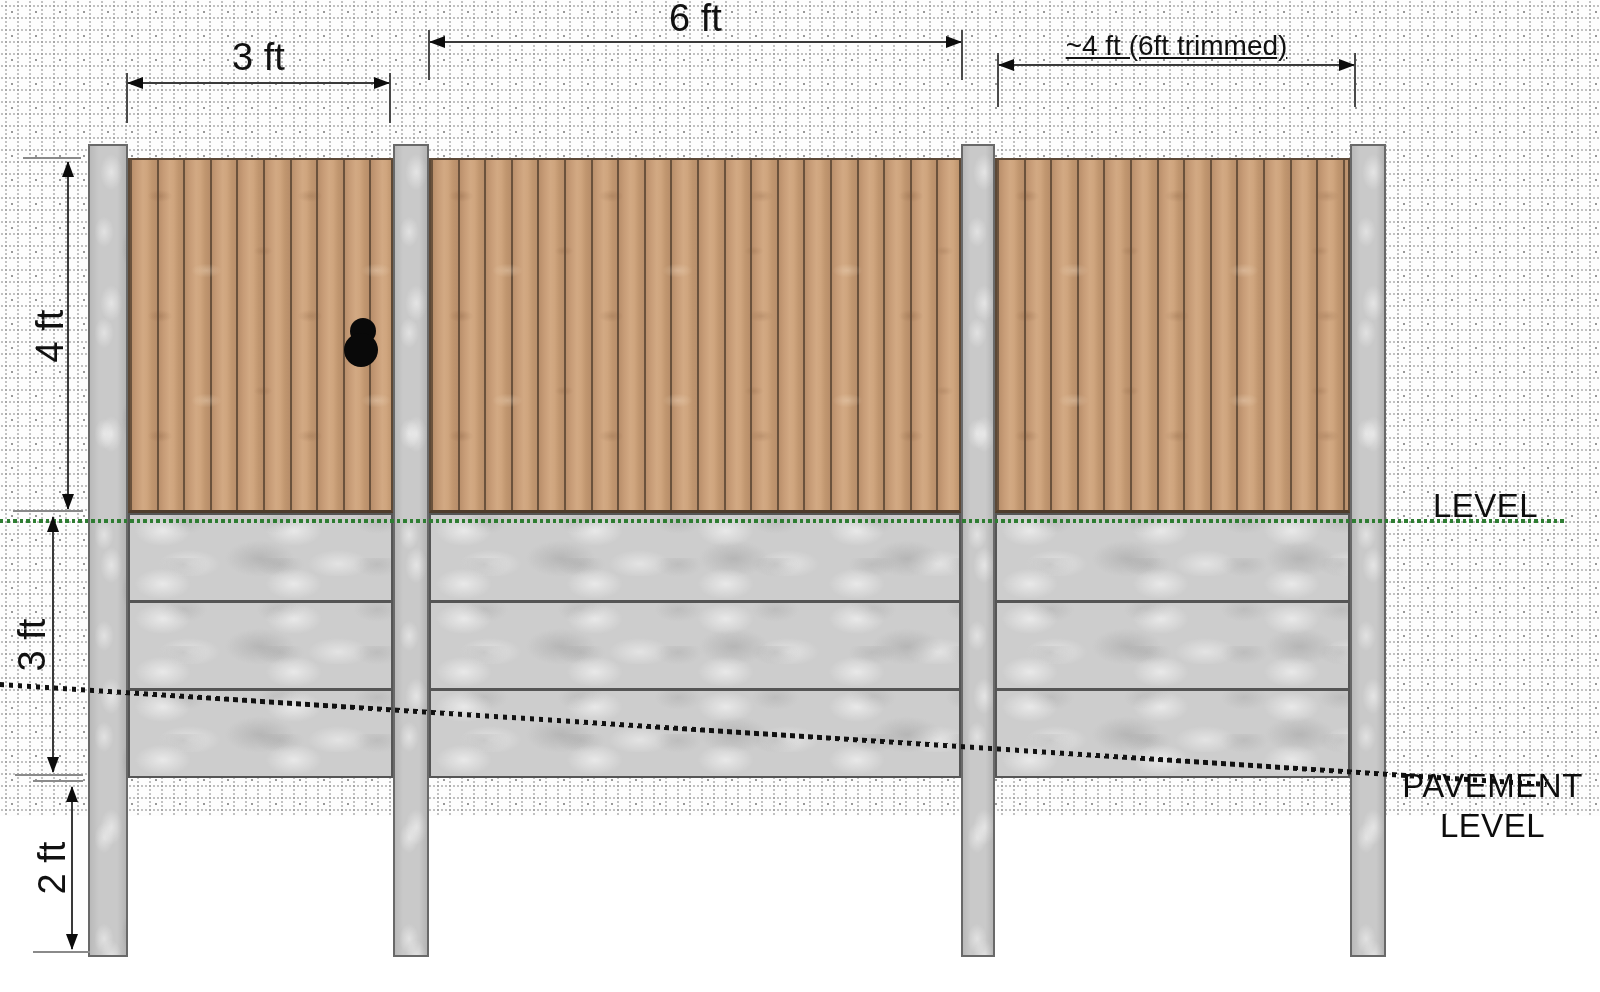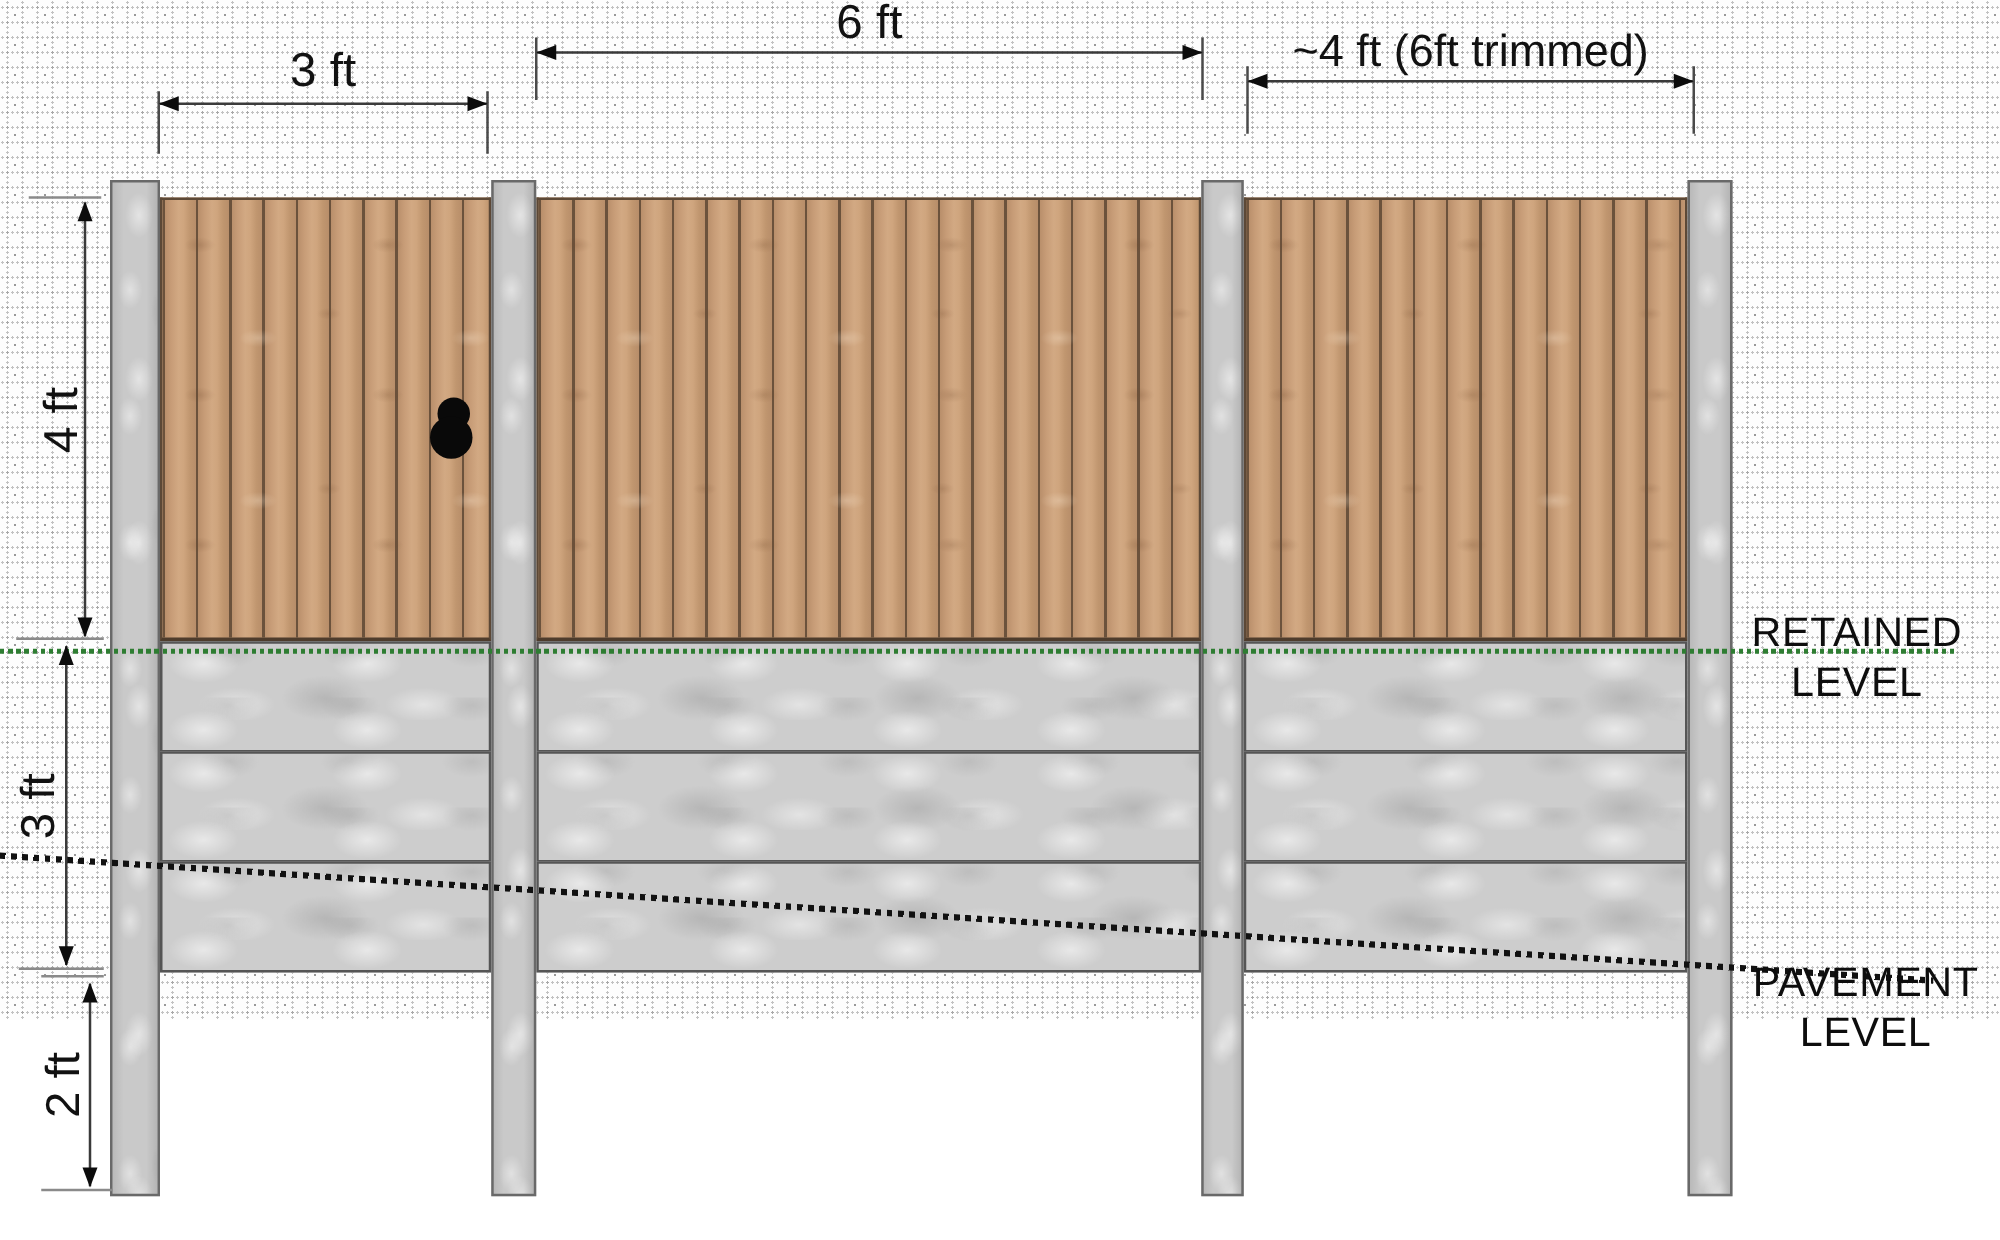--- a/index.html
+++ b/index.html
@@ -143,21 +143,21 @@
     <div class="ar-l"></div>
     <div class="ar-r"></div>
     <span class="label" style="bottom:2px;">6 ft</span>
   </div>
   <div class="hdim" style="left:998px;top:65px;width:357px;">
     <div class="line"></div>
     <div class="tick l" style="top:-12px;height:54px;"></div>
     <div class="tick r" style="top:-12px;height:54px;"></div>
     <div class="ar-l"></div>
     <div class="ar-r"></div>
-    <span class="label" style="bottom:3px;font-size:36px;">~4 ft (6ft trimmed)</span>
+    <span class="label" style="bottom:3px;font-size:28px;text-decoration:underline;">~4 ft (6ft trimmed)</span>
   </div>
 
   <div class="vdim" style="left:68px;top:162px;height:347px;">
     <div class="line"></div>
     <div class="ar-t"></div>
     <div class="ar-b"></div>
     <span class="label" style="left:-18px;">4 ft</span>
   </div>
   <div class="vdim" style="left:53px;top:517px;height:255px;">
     <div class="line"></div>
@@ -166,21 +166,20 @@
     <span class="label" style="left:-21px;">3 ft</span>
   </div>
   <div class="vdim" style="left:72px;top:787px;height:162px;">
     <div class="line"></div>
     <div class="ar-t"></div>
     <div class="ar-b"></div>
     <span class="label" style="left:-20px;">2 ft</span>
   </div>
 
   <div class="level-label" style="left:1378px;top:486px;">
-    <div>RETAINED</div>
     <div>LEVEL</div>
   </div>
   <div class="level-label" style="left:1385px;top:766px;">
     <div>PAVEMENT</div>
     <div>LEVEL</div>
   </div>
 
 </div>
 
 </body></html>

